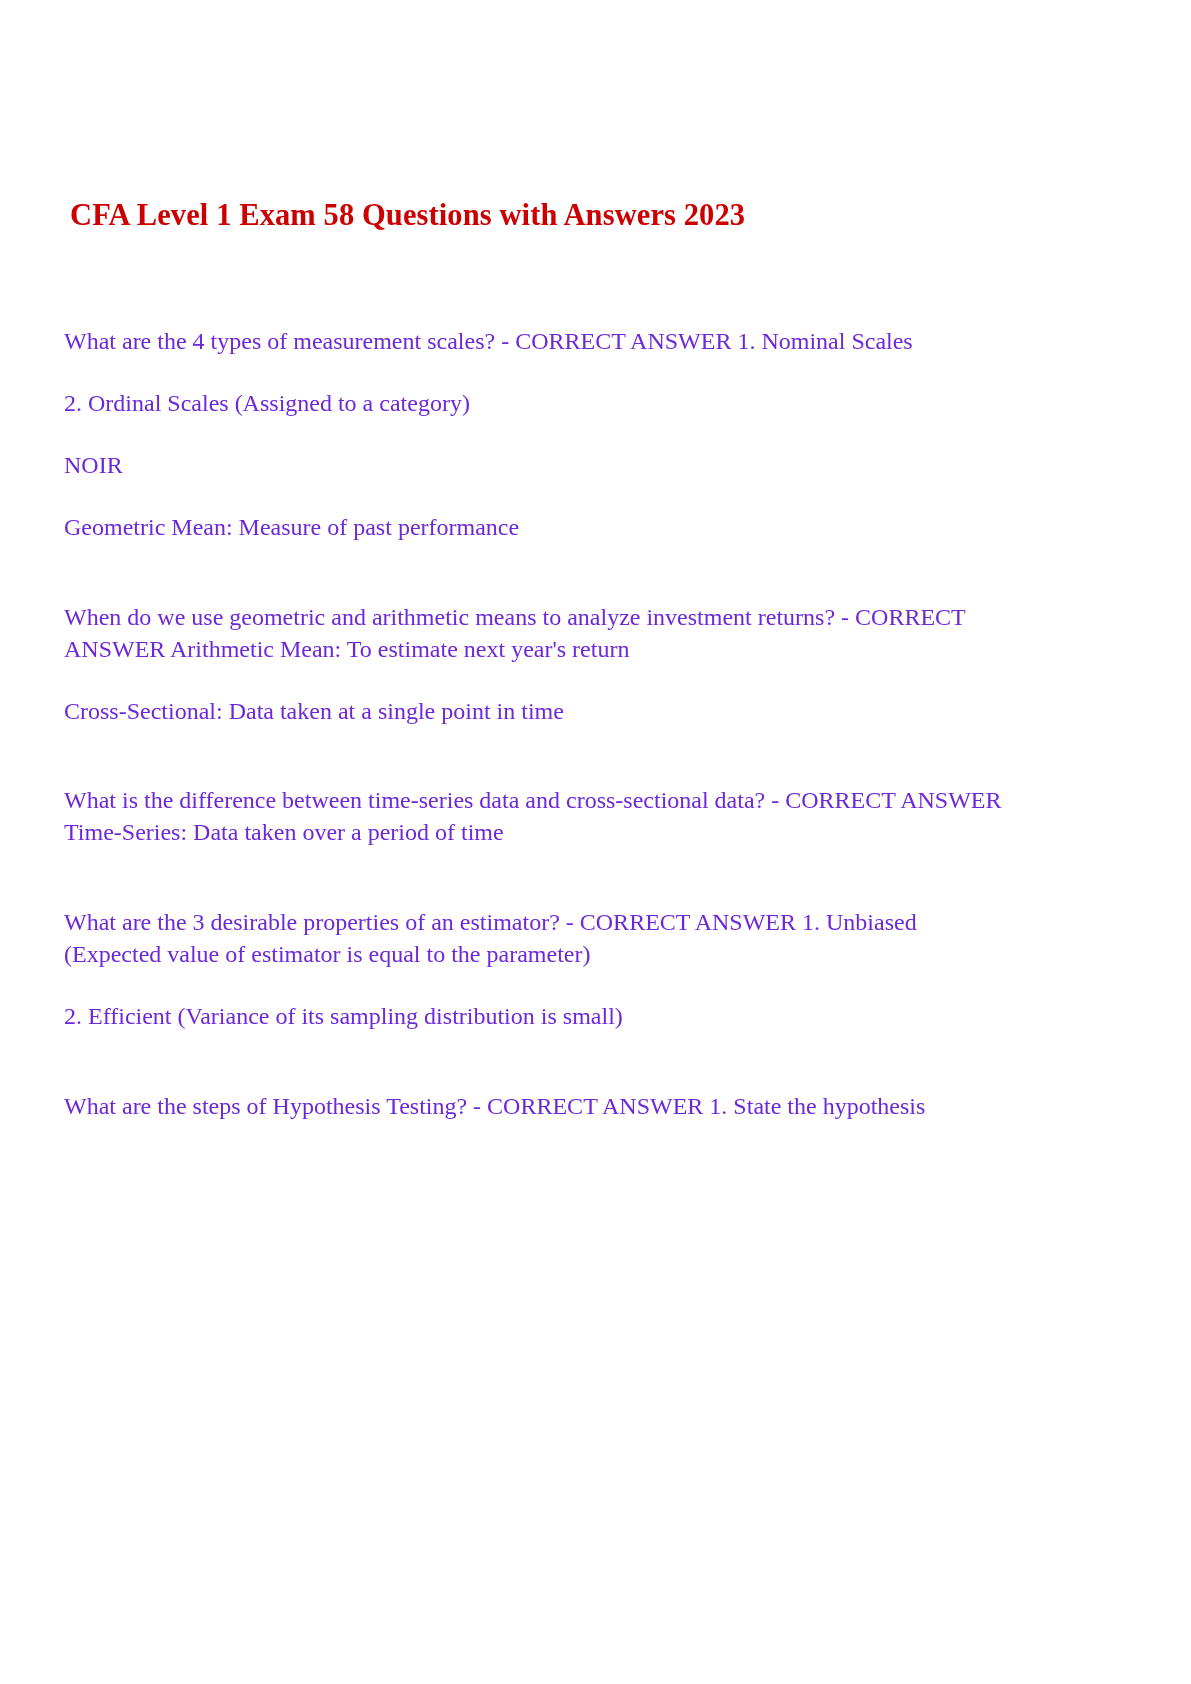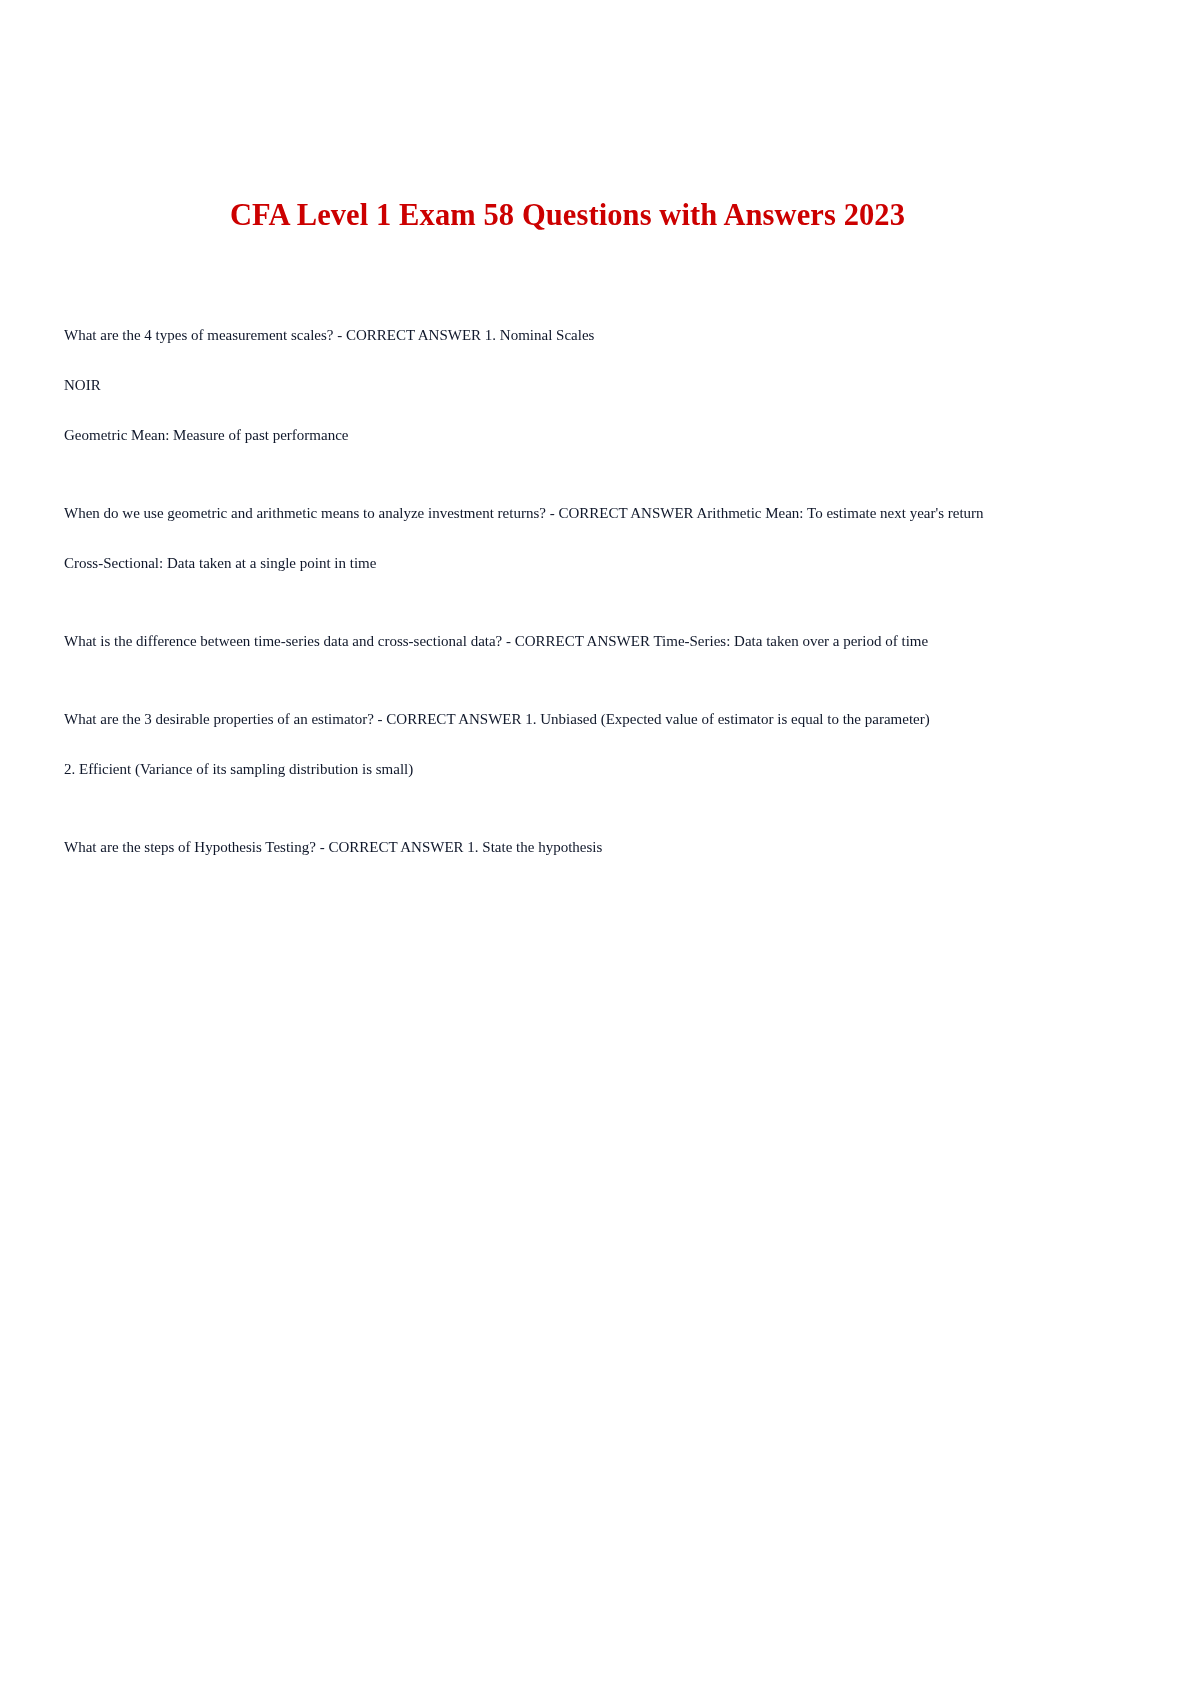--- a/index.html
+++ b/index.html
@@ -18,49 +18,49 @@
     width: 1191px;
     height: 1684px;
     box-sizing: border-box;
     padding: 196px 120px 0 64px;
   }
   .doc-title {
     font-size: 30.5px;
     font-weight: bold;
     color: #cc0000;
     line-height: 1.25;
-    margin: 0 0 0 0;
+    margin: 0 0 0 6px;
     letter-spacing: 0.1px;
-    text-align: center;
   }
   .body-block {
     margin-top: 92px;
   }
   .para {
-    font-size: 15px;
+    font-size: 24px;
     line-height: 1.33;
-    color: #0f172a;
+    color: #6d28d9;
     margin: 8px 0 30px 0;
     max-width: 940px;
   }
   .para.gap-before {
     margin-top: 58px;
   }
 </style>
 </head>
 <body>
 
 <div class="page">
 
   <h1 class="doc-title">CFA Level 1 Exam 58 Questions with Answers 2023</h1>
 
   <div class="body-block">
 
     <div>
       <p class="para">What are the 4 types of measurement scales? - CORRECT ANSWER 1. Nominal Scales</p>
+      <p class="para">2. Ordinal Scales (Assigned to a category)</p>
       <p class="para">NOIR</p>
     </div>
 
     <div>
       <p class="para">Geometric Mean: Measure of past performance</p>
       <p class="para gap-before">When do we use geometric and arithmetic means to analyze investment returns? - CORRECT ANSWER Arithmetic Mean: To estimate next year's return</p>
     </div>
 
 
     <div>

